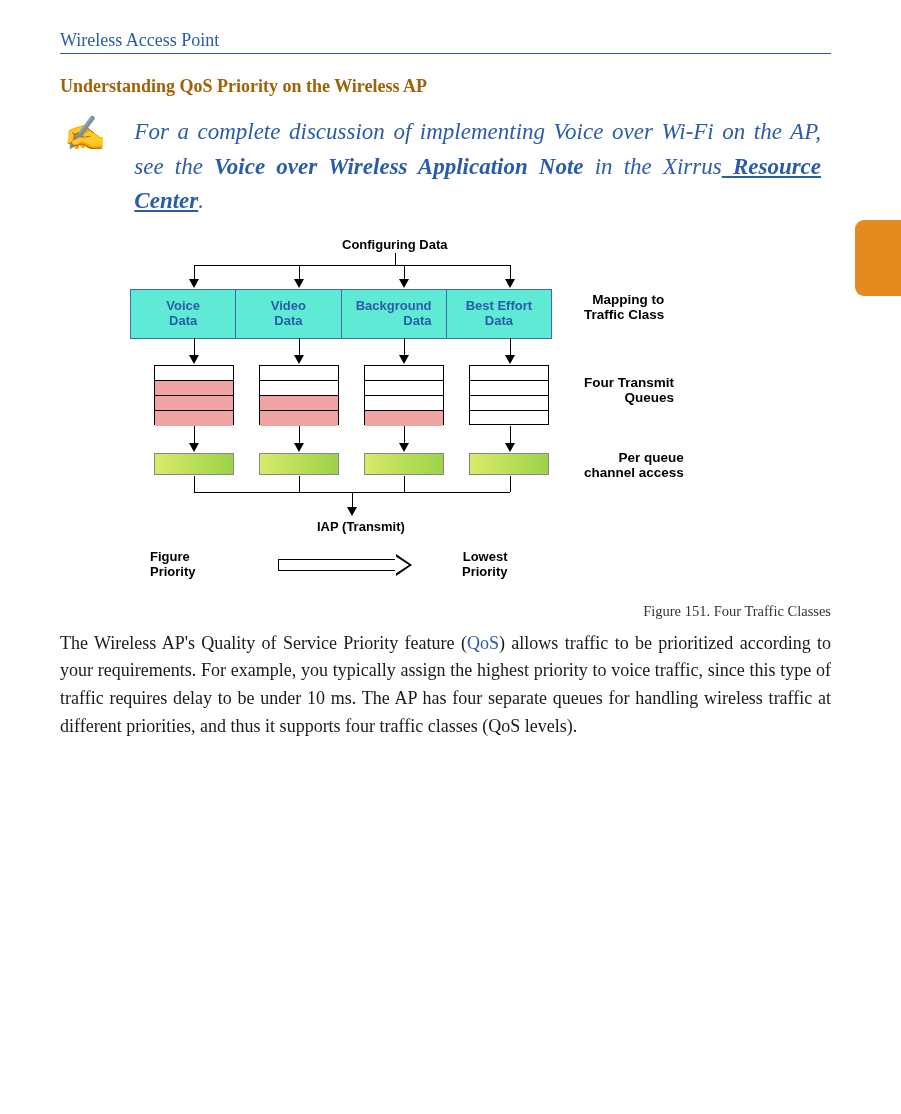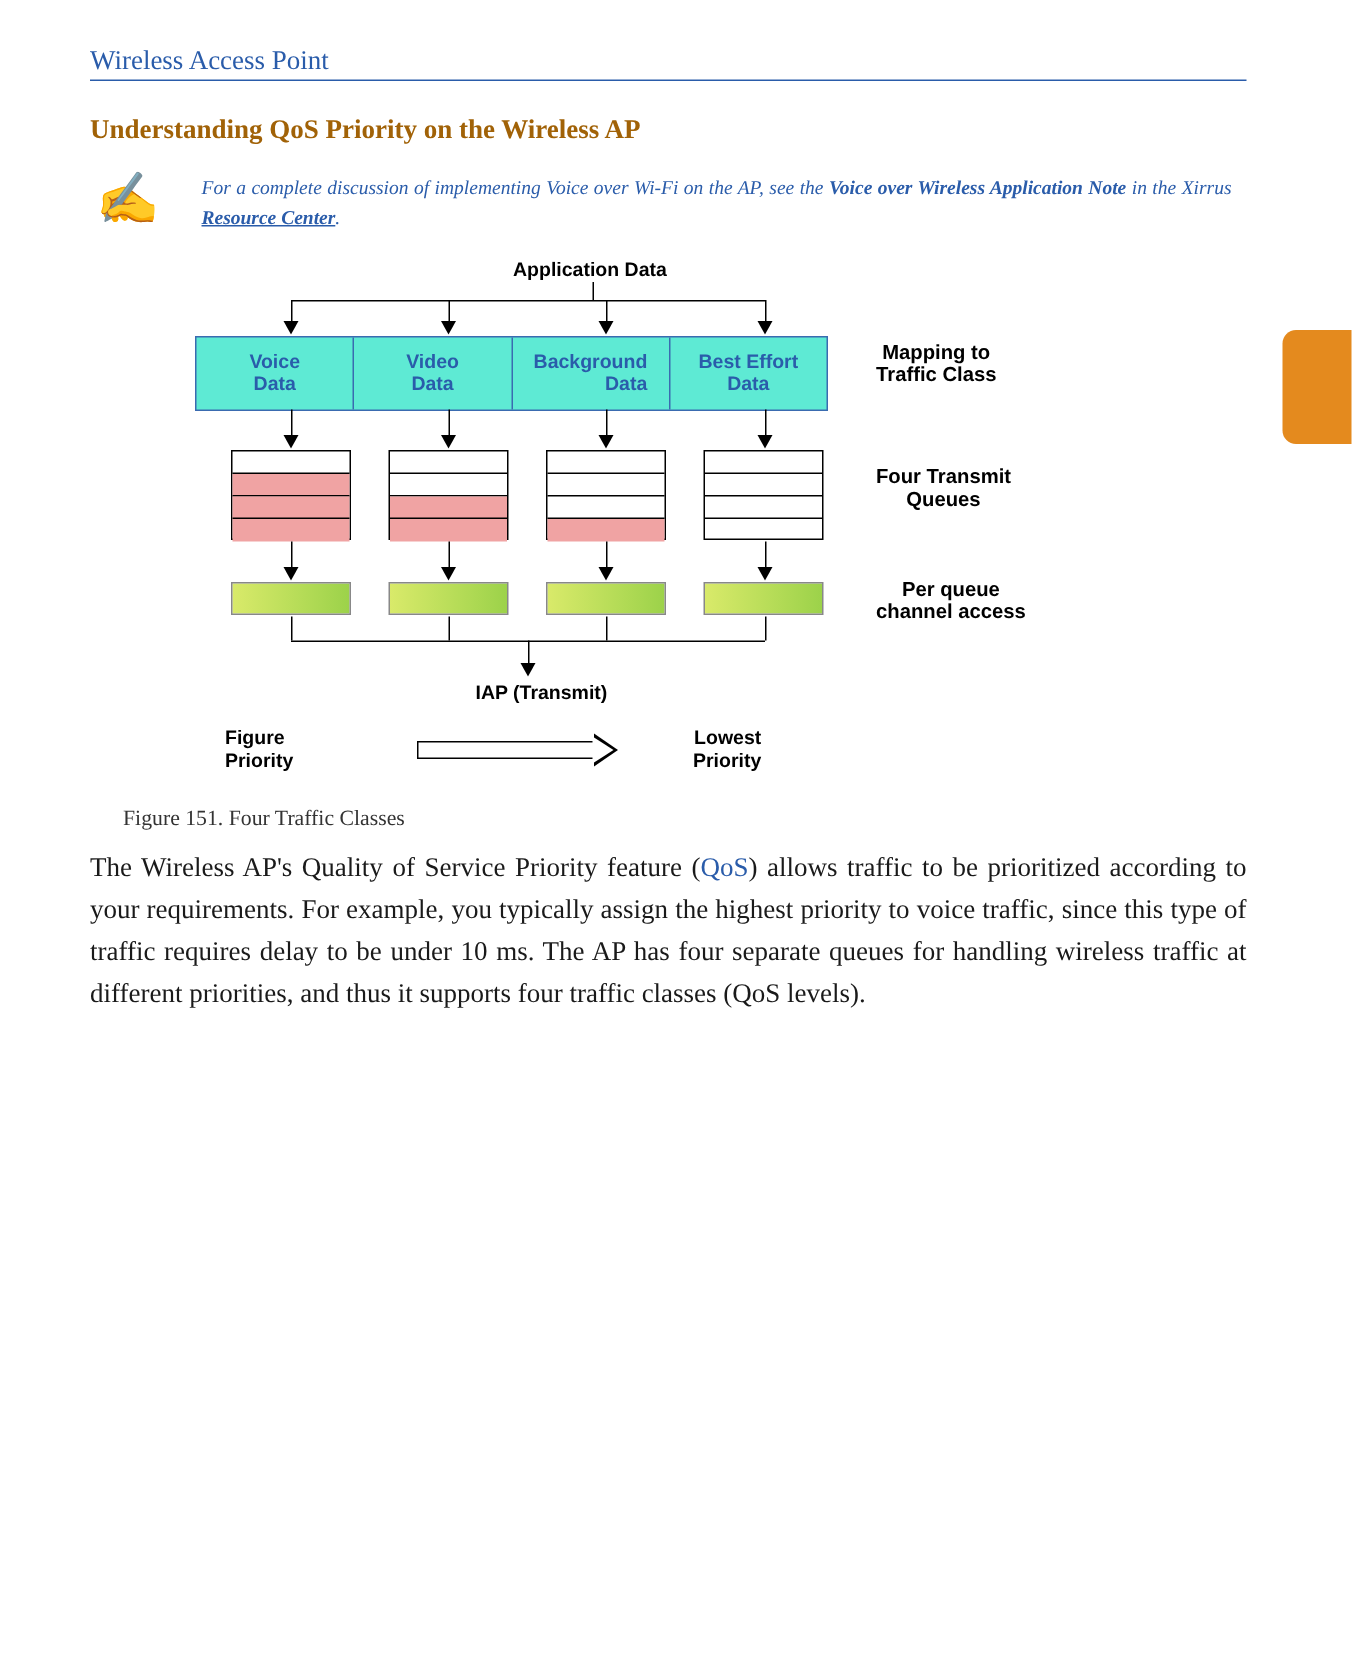--- a/index.html
+++ b/index.html
@@ -47,21 +47,21 @@
     .note-icon {
       font-size: 34px;
       color: #444;
       line-height: 1;
       margin-top: 2px;
       flex: 0 0 auto;
     }
     .note-text {
       color: #2a5caa;
       font-style: italic;
-      font-size: 13px;
+      font-size: 23px;
       line-height: 1.5;
       text-align: justify;
     }
     .note-text .bi { font-weight: bold; font-style: italic; }
     .note-text .link { text-decoration: underline; font-weight: bold; font-style: italic; }
     .note-text .linkplain { text-decoration: underline; font-style: italic; }
 
     .side-tab {
       position: absolute;
       right: 0;
@@ -115,21 +115,21 @@
       align-items: center;
       justify-content: center;
       color: #2a5caa;
       font-weight: bold;
       font-size: 13px;
       text-align: center;
       line-height: 1.15;
     }
     .class-cell:first-child { border-left: none; }
 
-    .rlabel { position: absolute; font-weight: bold; text-align: center; font-size: 13.5px; }
+    .rlabel { position: absolute; font-weight: bold; text-align: right; font-size: 13.5px; }
 
     .queue {
       position: absolute;
       width: 80px; height: 60px;
       border: 1px solid #000;
       box-sizing: border-box;
     }
     .q-cell { height: 15px; border-bottom: 1px solid #000; box-sizing: border-box; }
     .q-cell:last-child { border-bottom: none; }
     .q-red { background: #f0a3a3; }
@@ -169,21 +169,21 @@
       position: absolute;
       left: 117px; top: 1px;
       width: 0; height: 0;
       border-top: 9px solid transparent;
       border-bottom: 9px solid transparent;
       border-left: 14px solid #fff;
       z-index: 2;
     }
 
     .figcap {
-      text-align: left;
+      text-align: right;
       font-size: 14.5px;
       color: #333;
       margin-top: 6px;
       margin-left: -40px;
       font-family: "Palatino Linotype", "Book Antiqua", Palatino, Georgia, serif;
     }
 
     .body-para {
       font-size: 18px;
       line-height: 1.55;
@@ -221,21 +221,21 @@
     <div class="note-icon">✍</div>
     <div class="note-text">
       <span>For a complete discussion of implementing Voice over Wi-Fi on the AP, see the </span>
       <span class="bi">Voice over Wireless Application Note</span>
       <span> in the Xirrus</span><span class="linkplain"> </span><span class="link">Resource Center</span><span>.</span>
     </div>
   </div>
 
   <div class="figure">
     <div class="diagram">
-      <div class="dlabel appdata">Application Data</div>
+      <div class="dlabel appdata">Configuring Data</div>
       <div class="vline" style="left:273px; top:16px; height:12px;"></div>
       <div class="hline" style="left:72px; top:28px; width:316px;"></div>
       <div class="vline" style="left:72px; top:28px; height:14px;"></div>
       <div class="vline" style="left:177px; top:28px; height:14px;"></div>
       <div class="vline" style="left:282px; top:28px; height:14px;"></div>
       <div class="vline" style="left:388px; top:28px; height:14px;"></div>
       <div class="arrow-down" style="left:67px; top:42px;"></div>
       <div class="arrow-down" style="left:172px; top:42px;"></div>
       <div class="arrow-down" style="left:277px; top:42px;"></div>
       <div class="arrow-down" style="left:383px; top:42px;"></div>

